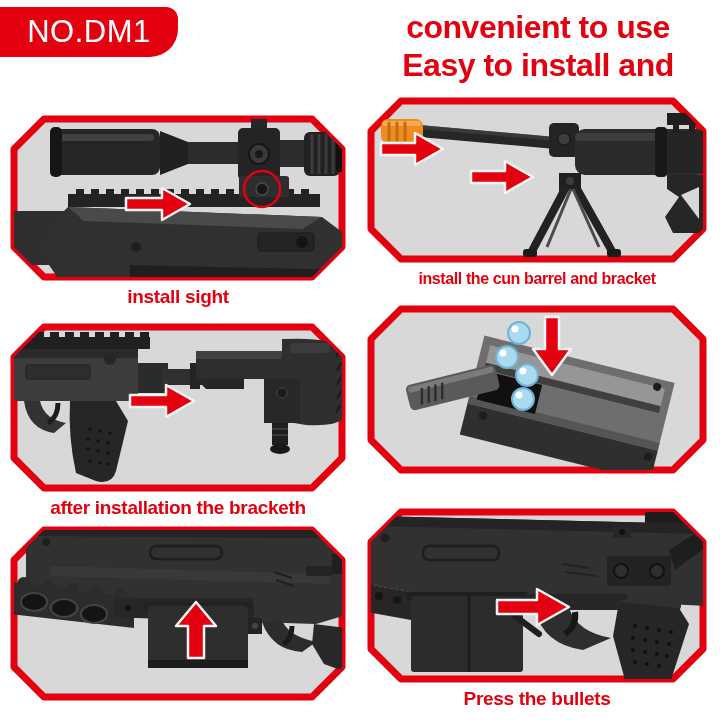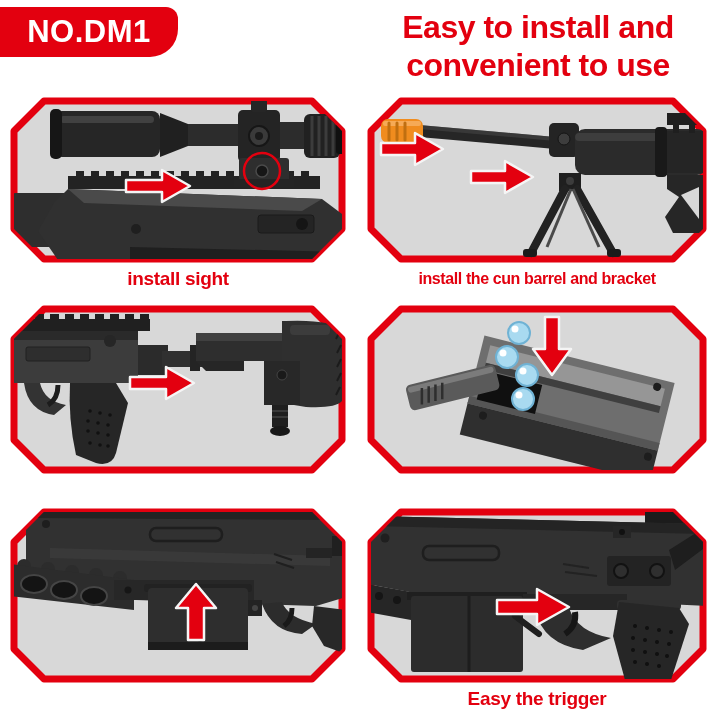--- a/index.html
+++ b/index.html
@@ -4,50 +4,50 @@
 <style>
   html,body{margin:0;padding:0;}
   body{
     width:720px;height:720px;position:relative;background:#ffffff;
     font-family:"Liberation Sans",sans-serif;overflow:hidden;
   }
   .badge{
     position:absolute;left:0;top:7px;width:178px;height:50px;
     background:#e3000f;border-radius:0 12px 28px 0;
     display:flex;align-items:center;justify-content:center;
-    color:#ffffff;font-size:31px;font-weight:bold;letter-spacing:.5px;
+    color:#ffffff;font-size:31px;font-weight:normal;letter-spacing:.5px;
   }
   .title{
     position:absolute;left:362px;top:8px;width:352px;
     color:#e3000f;font-weight:bold;font-size:32px;line-height:38px;
     text-align:center;letter-spacing:-0.5px;
   }
   .title span{display:block;}
   .cell{position:absolute;display:flex;flex-direction:column;}
-  .c1{left:10px;width:336px;}
+  .c1{left:10px;width:336px;margin-top:18px;}
   .c2{left:367px;width:340px;}
   .r1{top:97px;}
   .r2{top:305px;}
   .r3{top:508px;}
   .caption{
     margin-top:3px;text-align:center;color:#e3000f;font-weight:bold;
     font-size:19px;letter-spacing:-0.3px;white-space:nowrap;line-height:26px;
   }
   .cap-sm{font-size:16px;letter-spacing:-0.4px;}
   svg{display:block;}
 </style>
 </head>
 <body>
 
 <div class="badge">
   <span>NO.DM1</span>
 </div>
 <div class="title">
+  <span>convenient to use</span>
   <span>Easy to install and</span>
-  <span>convenient to use</span>
 </div>
 
 <div class="cell c1 r1">
   <svg width="336" height="166" viewBox="0 0 336 166">
     <defs>
         <clipPath id="clip1">
           <path d="M34,4 L302,4 L332,34 L332,132 L302,162 L34,162 L4,132 L4,34 Z"></path>
         </clipPath>
       </defs>
     <path d="M34,4 L302,4 L332,34 L332,132 L302,162 L34,162 L4,132 L4,34 Z" fill="#d8d8d8" stroke="#e3000f" stroke-width="7" stroke-linejoin="round"></path>
@@ -226,20 +226,21 @@
         <rect x="254" y="56" width="36" height="44" fill="#282828"></rect>
         <circle cx="272" cy="70" r="5" fill="#1a1a1a" stroke="#444444"></circle>
         <rect x="262" y="100" width="16" height="22" fill="#1f1f1f"></rect>
         <line x1="262" y1="106" x2="278" y2="106" stroke="#3a3a3a" stroke-width="2"></line>
         <line x1="262" y1="112" x2="278" y2="112" stroke="#3a3a3a" stroke-width="2"></line>
         <ellipse cx="270" cy="126" rx="10" ry="5" fill="#181818"></ellipse>
       </g>
       <path d="M120,72 L156,72 L156,62 L184,78 L156,94 L156,84 L120,84 Z" fill="#e3000f" stroke="#f5f5f5" stroke-width="2.5" stroke-linejoin="round"></path>
     </g>
   </svg>
+  <div class="caption">after installation the bracketh</div>
 </div>
 
 <div class="cell c2 r2">
   <svg width="340" height="169" viewBox="0 0 340 169">
     <defs>
         <clipPath id="clip4">
           <path d="M34,4 L306,4 L336,34 L336,135 L306,165 L34,165 L4,135 L4,34 Z"></path>
         </clipPath>
       </defs>
     <path d="M34,4 L306,4 L336,34 L336,135 L306,165 L34,165 L4,135 L4,34 Z" fill="#d8d8d8" stroke="#e3000f" stroke-width="7" stroke-linejoin="round"></path>
@@ -396,14 +397,14 @@
             <circle cx="290" cy="146" r="2"></circle>
             <circle cx="300" cy="148" r="2"></circle>
           <circle cx="268" cy="154" r="2"></circle>
             <circle cx="280" cy="156" r="2"></circle>
             <circle cx="292" cy="158" r="2"></circle>
         </g>
       </g>
       <path d="M130,92 L170,92 L170,81 L202,99 L170,117 L170,106 L130,106 Z" fill="#e3000f" stroke="#f5f5f5" stroke-width="2.5" stroke-linejoin="round"></path>
     </g>
   </svg>
-  <div class="caption">Easy the trigger</div>
+  <div class="caption">Press the bullets</div>
 </div>
 
 </body></html>

